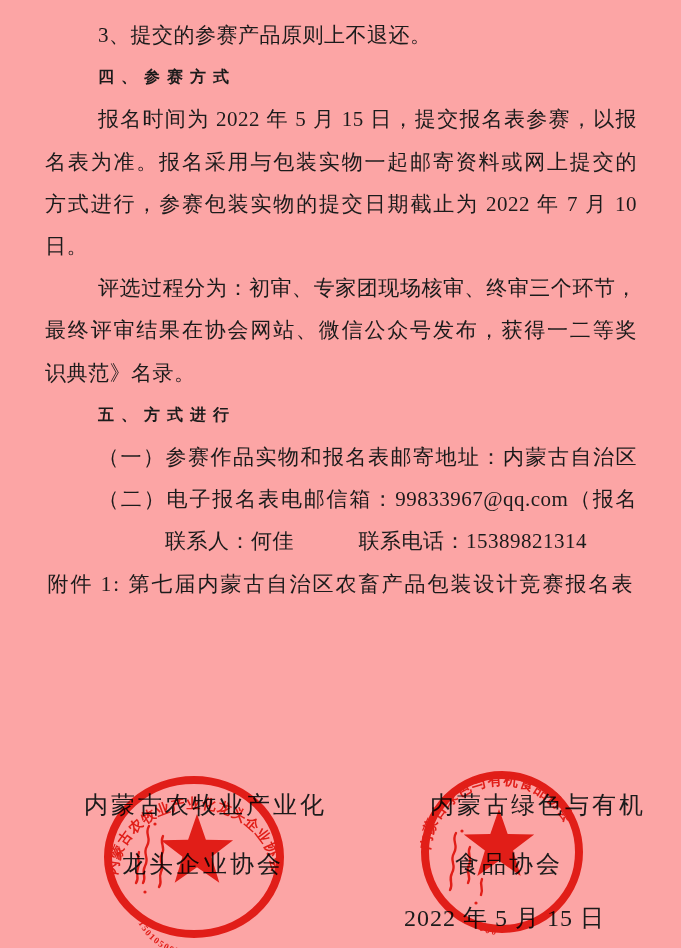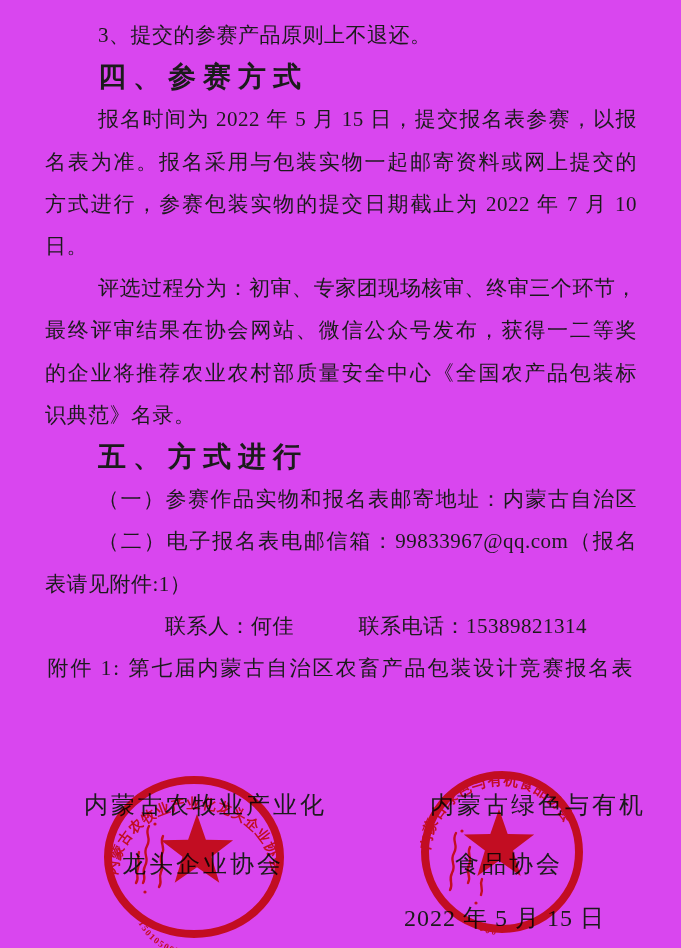--- a/index.html
+++ b/index.html
@@ -1,31 +1,31 @@
 <!DOCTYPE html>
 <html><head>
 <meta charset="utf-8">
 <style>
   html,body{margin:0;padding:0;background:#888;}
   .page{
     position:relative;
     width:681px;height:948px;
-    background:#d946ef;
+    background:#fca5a5;
     overflow:hidden;
     font-family:"Liberation Serif","DejaVu Serif",serif;
     color:#1b1b1b;
   }
   .doc{
     position:absolute;left:45px;top:14px;width:592px;
     font-size:21px;line-height:42.2px;letter-spacing:.5px;
   }
   .line{margin:0;padding:0;font-weight:normal;white-space:nowrap;}
   .indent{text-indent:53px;}
   .justify{white-space:normal;text-align:justify;text-align-last:justify;}
-  .heading{font-weight:bold;font-size:28px;letter-spacing:7px;text-indent:53px;}
+  .heading{font-weight:bold;font-size:16px;letter-spacing:7px;text-indent:53px;}
   .contact{padding-left:120px;}
   .attach{letter-spacing:2px;text-align:center;}
   .sig span{
     position:absolute;font-size:24px;letter-spacing:3px;white-space:nowrap;
   }
   .sig .sl1{left:84px;top:789px;}
   .sig .sl2{left:122px;top:848px;}
   .sig .sr1{left:430px;top:789px;}
   .sig .sr2{left:455px;top:848px;}
   .sig .date{left:404px;top:902px;letter-spacing:1px;}
@@ -41,26 +41,24 @@
 
   <div class="doc">
     <div class="line indent">3、提交的参赛产品原则上不退还。</div>
     <div class="line heading">四、参赛方式</div>
     <div class="line indent justify">报名时间为 2022 年 5 月 15 日，提交报名表参赛，以报</div>
     <div class="line justify">名表为准。报名采用与包装实物一起邮寄资料或网上提交的</div>
     <div class="line justify">方式进行，参赛包装实物的提交日期截止为 2022 年 7 月 10</div>
     <div class="line">日。</div>
     <div class="line indent justify">评选过程分为：初审、专家团现场核审、终审三个环节，</div>
     <div class="line justify">最终评审结果在协会网站、微信公众号发布，获得一二等奖</div>
-    <div class="line justify">的企业将推荐农业农村部质量安全中心《全国农产品包装标</div>
     <div class="line">识典范》名录。</div>
     <div class="line heading">五、方式进行</div>
     <div class="line indent justify">（一）参赛作品实物和报名表邮寄地址：内蒙古自治区</div>
     <div class="line indent justify">（二）电子报名表电邮信箱：99833967@qq.com（报名</div>
-    <div class="line">表请见附件:1）</div>
     <div class="line contact">联系人：何佳　　　联系电话：15389821314</div>
     <div class="line attach">附件 1: 第七届内蒙古自治区农畜产品包装设计竞赛报名表</div>
   </div>
 
   <div class="sig">
     <span class="sl1">内蒙古农牧业产业化</span>
     <span class="sl2">龙头企业协会</span>
     <span class="sr1">内蒙古绿色与有机</span>
     <span class="sr2">食品协会</span>
     <span class="date">2022 年 5 月 15 日</span>

